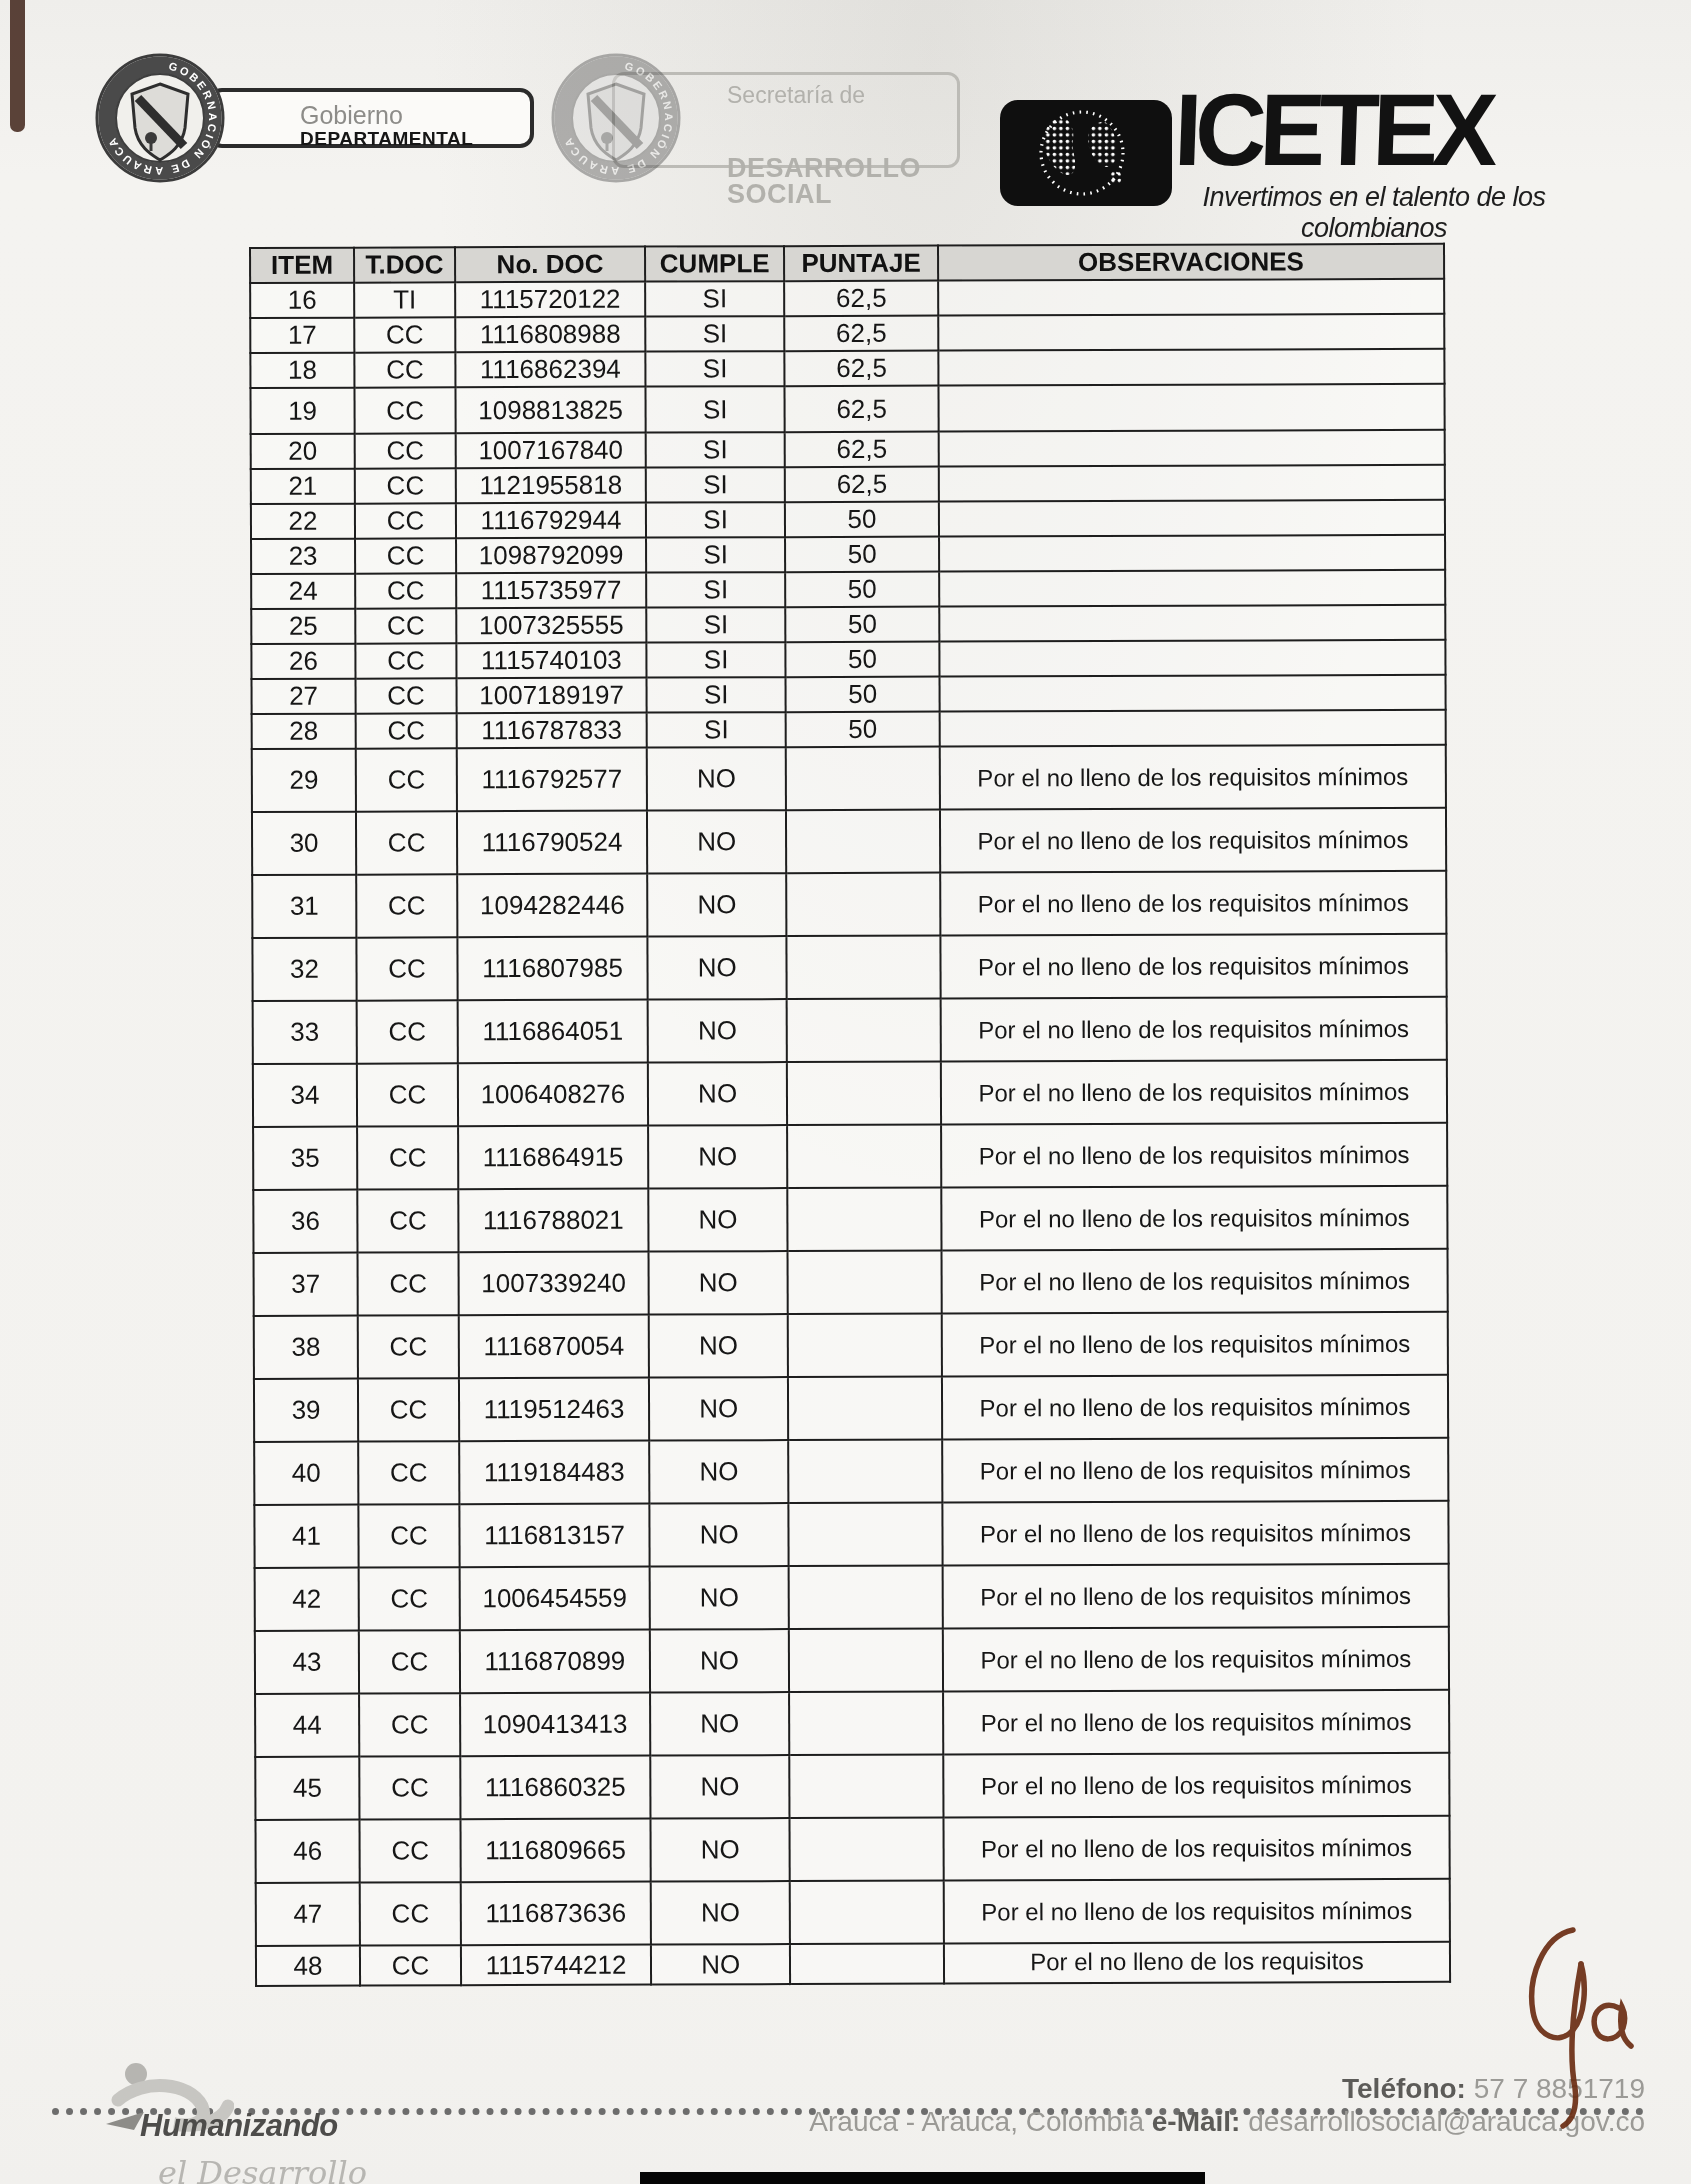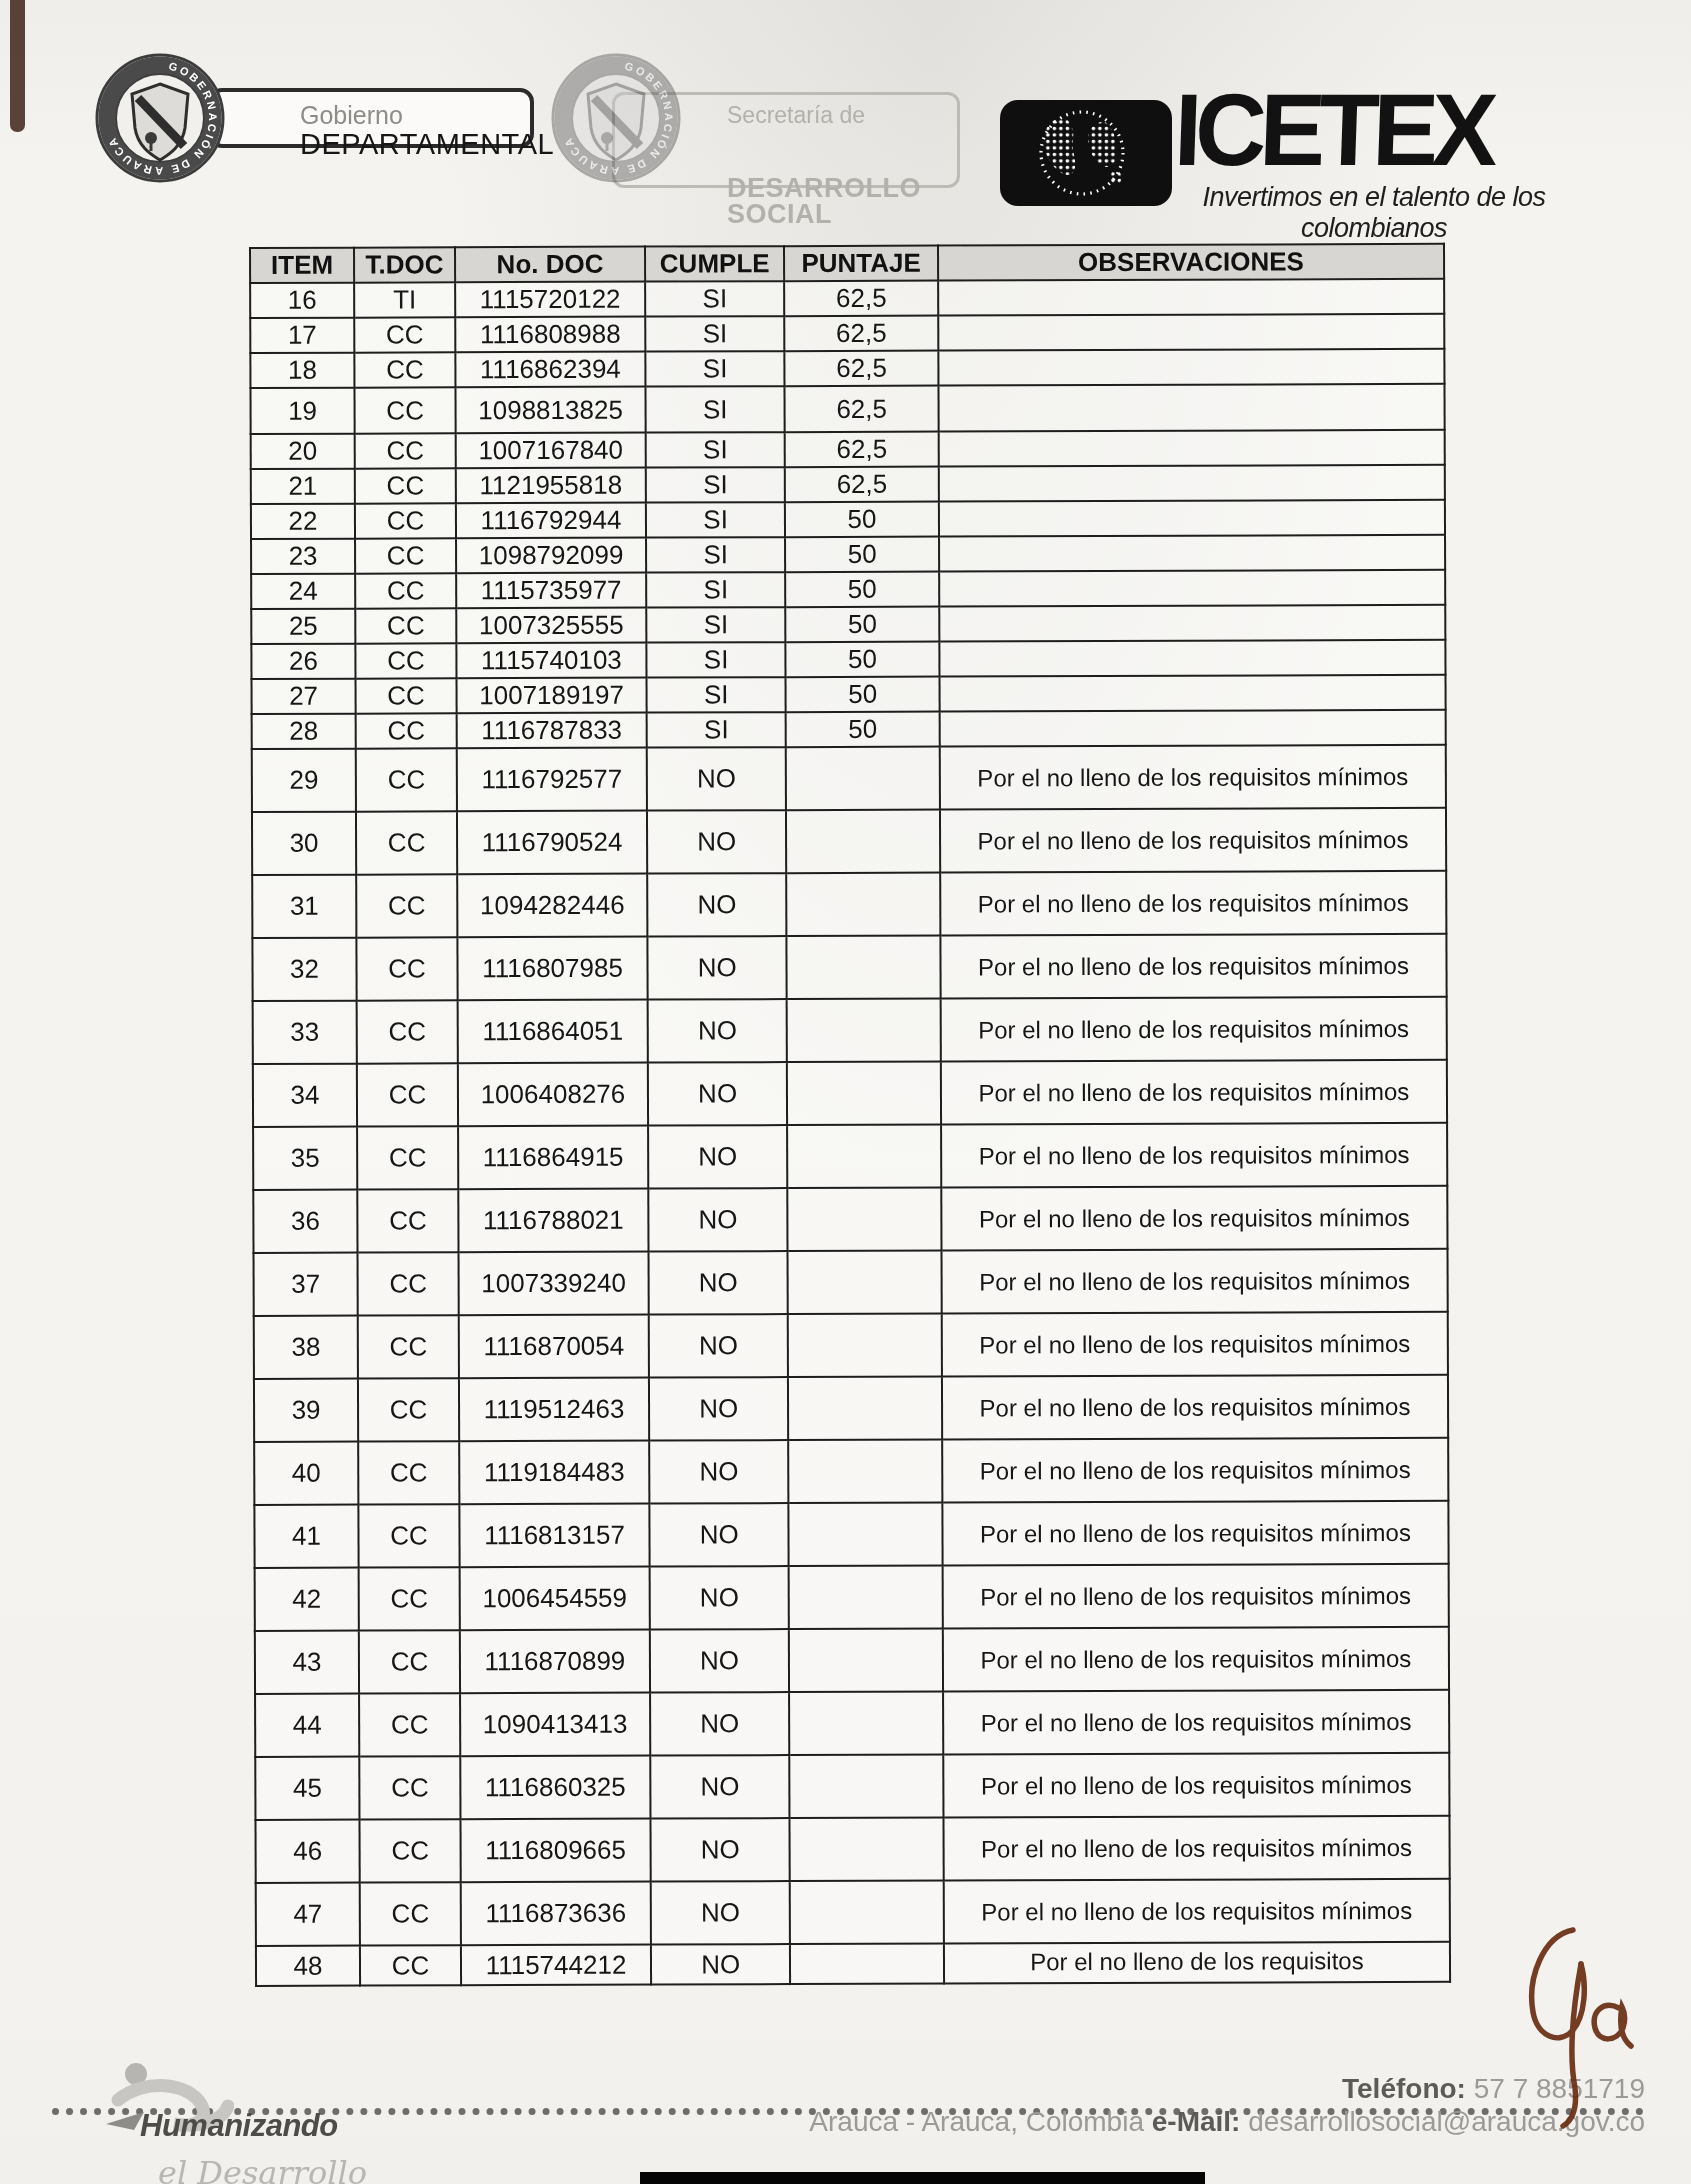--- a/index.html
+++ b/index.html
@@ -21,23 +21,23 @@
   .hdr{position:absolute;left:0;top:0;width:100%;height:230px;}
   .seal{position:absolute;width:132px;height:132px;}
   .seal1{left:94px;top:52px;}
   .seal2{left:550px;top:52px;opacity:.42;filter:grayscale(1) contrast(.8);}
   .gob-box{
     position:absolute;left:208px;top:88px;width:326px;height:60px;
     border:4px solid #2b2b2b;border-radius:14px;background:#fbfaf8;
     box-sizing:border-box;padding:10px 8px 0 88px;
   }
   .gob-box .l1{font-size:25px;color:#8d8c89;line-height:26px;}
-  .gob-box .l2{font-size:29px;font-weight:normal;color:#161616;letter-spacing:.5px;text-align:center;}
+  .gob-box .l2{font-size:19px;font-weight:bold;color:#161616;letter-spacing:.5px;}
   .sds-box{
-    position:absolute;left:612px;top:92px;width:348px;height:96px;
+    position:absolute;left:612px;top:72px;width:348px;height:96px;
     border:3px solid #bcbbb6;border-radius:12px;
     box-sizing:border-box;padding:8px 0 0 112px;color:#b2b1ac;
   }
   .sds-box .l1{font-size:23px;line-height:24px;}
   .sds-box .l2{font-size:27px;font-weight:bold;line-height:26px;letter-spacing:.5px;margin-top:48px;}
   .sds-box .l3{font-size:27px;font-weight:bold;line-height:26px;letter-spacing:.5px;}
   .globe-box{position:absolute;left:1000px;top:100px;width:172px;height:106px;}
   .icetex-word{
     position:absolute;left:1176px;top:84px;width:460px;height:100px;
     font-size:102px;font-weight:bold;color:#121212;letter-spacing:-7px;

